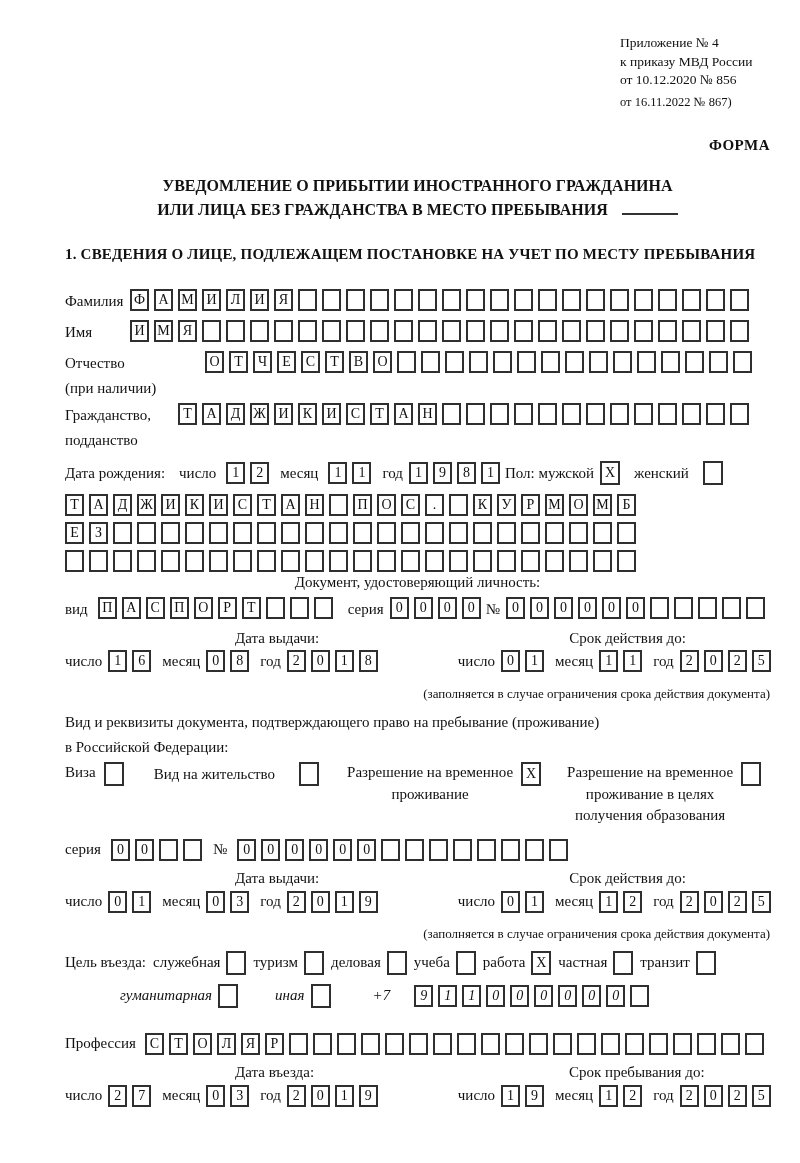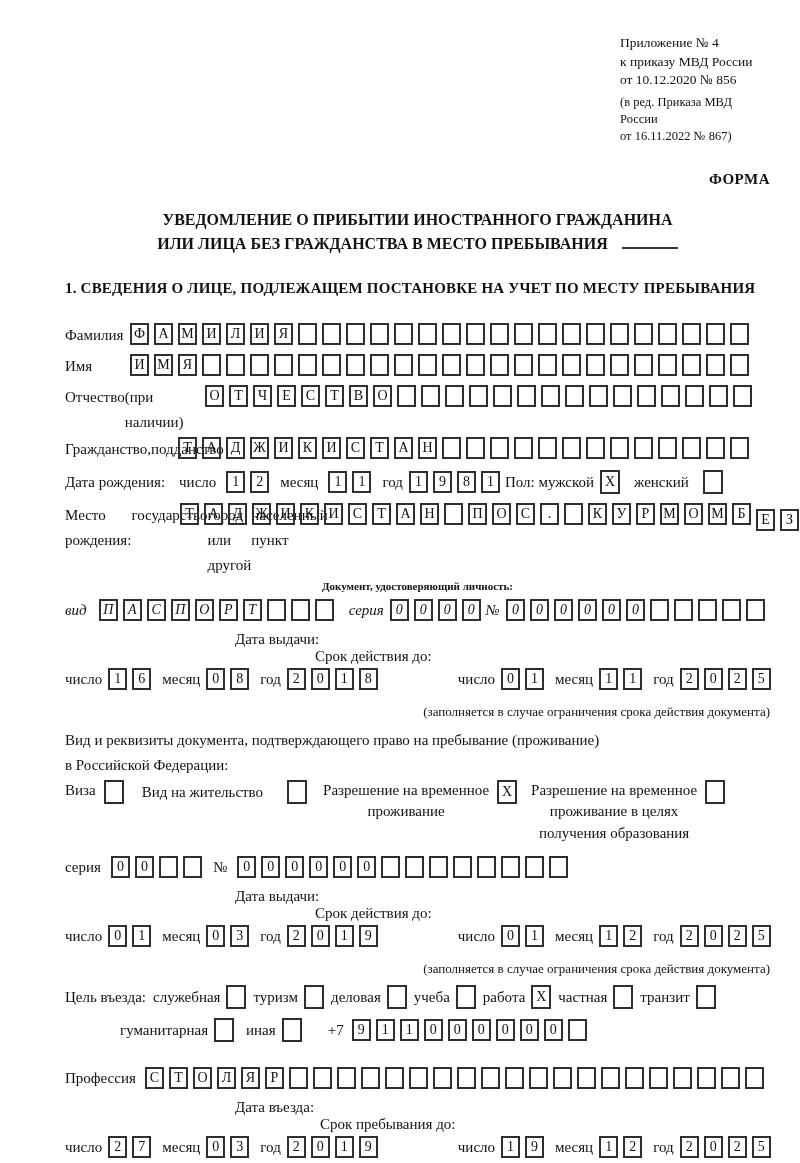--- a/index.html
+++ b/index.html
@@ -18,48 +18,47 @@
   
   .lbl{font-size:15px;line-height:25px;}
   .frow{display:flex;align-items:flex-start;margin-top:6px;}
   .cellrow{display:flex;flex:0 0 auto;}
   .cell{box-sizing:border-box;flex:0 0 auto;width:19px;height:22px;margin-right:5px;
         border:2px solid #2f2f2f;display:flex;align-items:center;justify-content:center;
         font-size:14px;line-height:1;}
   .chk{box-sizing:border-box;flex:0 0 auto;width:20px;height:24px;border:2px solid #2f2f2f;
        display:inline-flex;align-items:center;justify-content:center;font-size:14px;}
   .note{font-size:13px;}
-  .center-bold{font-weight:bold;font-size:11px;text-align:center;}
+  .center-bold{font-weight:normal;font-size:15px;text-align:center;}
 
   
   .w65{width:65px;flex:0 0 65px;}
   .w140{width:140px;flex:0 0 140px;}
   .w113{width:113px;flex:0 0 113px;}
   .w115{width:115px;flex:0 0 115px;}
-  .stack{display:flex;flex-direction:row;}
+  .stack{display:flex;flex-direction:column;}
   .dgrp{display:flex;align-items:center;gap:6px;}
-  .hdr2{display:flex;font-size:15px;margin-top:8px;flex-direction:column;}
+  .hdr2{display:flex;font-size:15px;margin-top:8px;}
   .mt2{margin-top:2px;} .mt8{margin-top:8px;} .mt10{margin-top:10px;}
   .g6{margin-left:6px;} .g10{margin-left:10px;} .g14{margin-left:14px;}
   .right-note{text-align:right;margin-top:12px;}
   .cb-item{display:flex;align-items:flex-start;gap:8px;}
   .cb-text{font-size:15px;line-height:1.45;text-align:center;}
   .purpose-pair{display:flex;align-items:center;gap:6px;}
 </style>
 </head>
 <body>
 
 <div class="page">
 
   <div class="appendix">
     <div>Приложение № 4</div>
     <div>к приказу МВД России</div>
     <div>от 10.12.2020 № 856</div>
     <div class="small">
-      <div>(в ред. Приказа МВД России</div>
       <div>от 16.11.2022 № 867)</div>
     </div>
   </div>
 
   <div class="forma">ФОРМА</div>
 
   <div class="title">
     <span>УВЕДОМЛЕНИЕ О ПРИБЫТИИ ИНОСТРАННОГО ГРАЖДАНИНА</span><br>
     <span>ИЛИ ЛИЦА БЕЗ ГРАЖДАНСТВА В МЕСТО ПРЕБЫВАНИЯ</span><span class="title-underline"></span>
   </div>
@@ -214,26 +213,20 @@
         <span class="cell">8</span>
         <span class="cell">1</span>
       </div>
     <span class="lbl">Пол: мужской</span>
     <span class="chk g6">X</span>
     <span class="lbl g14">женский</span>
     <span class="chk g14"></span>
   </div>
 
   <div class="frow mt8">
-    <div class="stack w115">
-      <span class="lbl">Место рождения:</span>
-      <span class="lbl">государство</span>
-      <span class="lbl">город или другой</span>
-      <span class="lbl">населенный пункт</span>
-    </div>
     <div class="stack">
       <div class="cellrow">
           <span class="cell">Т</span>
           <span class="cell">А</span>
           <span class="cell">Д</span>
           <span class="cell">Ж</span>
           <span class="cell">И</span>
           <span class="cell">К</span>
           <span class="cell">И</span>
           <span class="cell">С</span>
@@ -304,21 +297,21 @@
           <span class="cell"></span>
           <span class="cell"></span>
           <span class="cell"></span>
           <span class="cell"></span>
         </div>
     </div>
   </div>
 
   <div class="center-bold mt2">Документ, удостоверяющий личность:</div>
 
-  <div class="frow" style="align-items:center;font-style:italic;">
+  <div class="frow" style="align-items:flex-start;">
     <span class="lbl" style="width:43px;">вид</span>
     <div class="cellrow">
         <span class="cell">П</span>
         <span class="cell">А</span>
         <span class="cell">С</span>
         <span class="cell">П</span>
         <span class="cell">О</span>
         <span class="cell">Р</span>
         <span class="cell">Т</span>
         <span class="cell"></span>
@@ -391,21 +384,21 @@
           <span class="cell">2</span>
           <span class="cell">5</span>
         </div>
     </div>
   </div>
   <div class="note right-note">(заполняется в случае ограничения срока действия документа)</div>
 
   <div class="lbl mt8">Вид и реквизиты документа, подтверждающего право на пребывание (проживание)</div>
   <div class="lbl">в Российской Федерации:</div>
 
-  <div class="frow mt2" style="gap:4px;">
+  <div class="frow mt2" style="gap:16px;">
     <div class="cb-item">
       <span class="cb-text">Виза</span>
       <span class="chk"></span>
     </div>
     <div class="cb-item" style="margin-left:14px;align-items:flex-end;">
       <span class="cb-text">Вид на жительство</span>
       <span class="chk" style="margin-left:16px;"></span>
     </div>
     <div class="cb-item" style="margin-left:12px;">
       <span class="cb-text">
@@ -523,26 +516,26 @@
     <div class="purpose-pair">
       <span class="lbl">частная</span>
       <span class="chk"></span>
     </div>
     <div class="purpose-pair">
       <span class="lbl">транзит</span>
       <span class="chk"></span>
     </div>
   </div>
 
-  <div class="frow mt8" style="align-items:center;margin-left:55px;gap:8px;">
+  <div class="frow mt8" style="align-items:center;margin-left:55px;gap:24px;font-style:italic;">
     <div class="purpose-pair">
       <span class="lbl">гуманитарная</span>
       <span class="chk"></span>
     </div>
-    <div class="purpose-pair" style="margin-left:4px;text-align:center;">
+    <div class="purpose-pair" style="margin-left:13px;text-align:center;">
       <span class="lbl">иная</span>
       <span class="chk"></span>
     </div>
     <span class="lbl" style="margin-left:18px;">+7</span>
     <div class="cellrow">
         <span class="cell">9</span>
         <span class="cell">1</span>
         <span class="cell">1</span>
         <span class="cell">0</span>
         <span class="cell">0</span>

